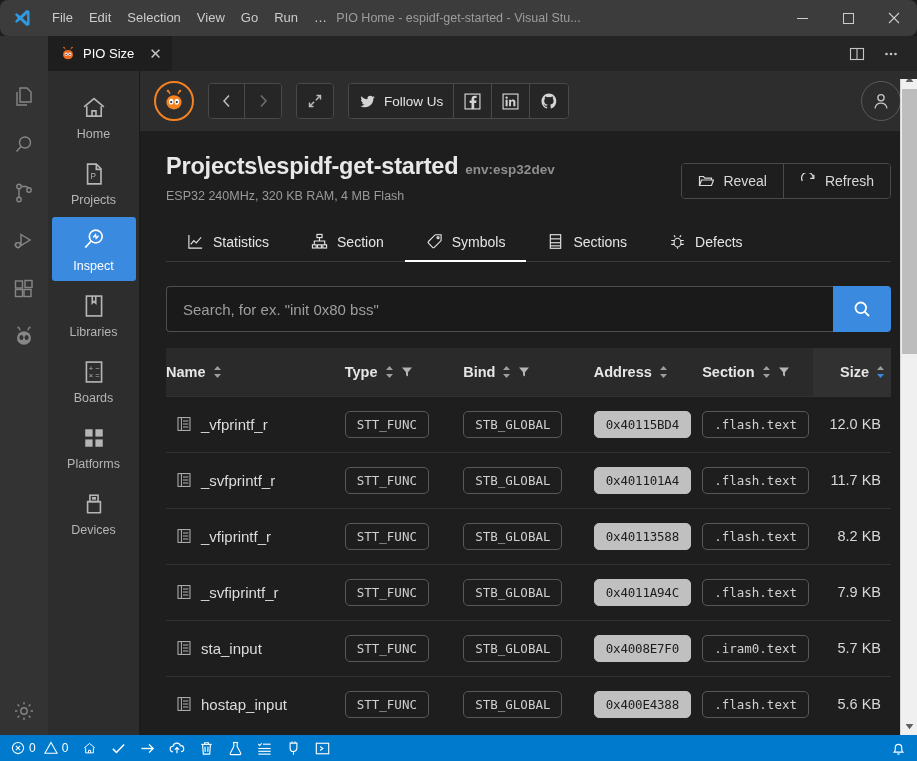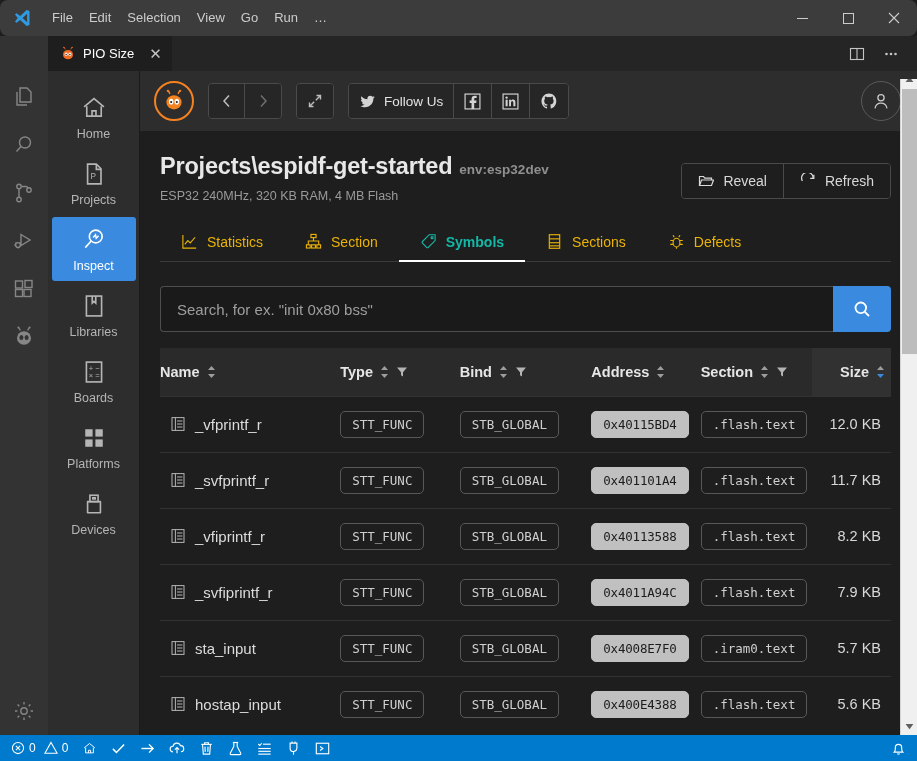--- a/index.html
+++ b/index.html
@@ -94,42 +94,42 @@
   }
   .social > *:last-child { border-right:none; }
   .social .follow-label { font-size:13.5px; color:#e2e2e2; }
   .avatar-btn {
     margin-left:auto; width:40px; height:40px; border-radius:50%;
     border:1px solid #5a5a5a; display:flex; align-items:center; justify-content:center;
     color:#c9c9c9;
   }
 
   
-  .content { padding:0 26px 0 20px; background:#1e1e1e; height:calc(100% - 60px); overflow:hidden; }
+  .content { padding:0 26px 0 26px; background:#1e1e1e; height:calc(100% - 60px); overflow:hidden; }
 
   .proj-head { display:flex; align-items:flex-start; padding-top:22px; }
   .proj-titles { flex:1 1 auto; min-width:0; }
   .proj-title { font-size:23.5px; font-weight:bold; color:#e8e8e8; letter-spacing:-0.2px; }
   .proj-env { font-size:13.5px; font-weight:bold; color:#8f8f8f; margin-left:7px; }
   .proj-sub { font-size:12.5px; color:#9a9a9a; margin-top:9px; }
   .head-btns { display:flex; border:1px solid #4a4a4a; border-radius:4px; overflow:hidden; margin-top:10px; }
   .head-btns > * {
     height:34px; display:flex; align-items:center; justify-content:center; gap:9px;
     color:#d8d8d8; background:#1e1e1e; padding:0 16px; border-right:1px solid #4a4a4a;
     font-size:14px;
   }
   .head-btns > *:last-child { border-right:none; }
 
   
   .subtabs { display:flex; gap:0; margin-top:20px; border-bottom:1px solid #3a3a3a; }
   .subtab {
     display:flex; align-items:center; gap:9px; padding:10px 21px 11px;
-    color:#eab308; font-size:14px; position:relative;
-  }
-  .subtab.active { color:#14b8a6; font-weight:bold; }
+    color:#e5e5e5; font-size:14px; position:relative;
+  }
+  .subtab.active { color:#e5e5e5; font-weight:normal; }
   .subtab.active:after {
     content:""; position:absolute; left:0; right:0; bottom:-1px; height:2px; background:#ffffff;
   }
 
   
   .searchrow { display:flex; margin-top:24px; }
   .search-input {
     flex:1 1 auto; height:46px; background:#1a1a1a; border:1px solid #4e4e4e;
     border-right:none; border-radius:4px 0 0 4px; color:#cfcfcf; font-size:15px;
     padding:0 16px; font-family:"Liberation Sans", sans-serif; outline:none;
@@ -204,20 +204,21 @@
     </div>
     <div class="menubar">
       <div class="menu-item">File</div>
       <div class="menu-item">Edit</div>
       <div class="menu-item">Selection</div>
       <div class="menu-item">View</div>
       <div class="menu-item">Go</div>
       <div class="menu-item">Run</div>
       <div class="menu-item">…</div>
     </div>
+    <div class="title-center">PIO Home - espidf-get-started - Visual Stu...</div>
     <div class="win-controls">
       <div class="win-btn">
         <svg width="11" height="11" viewBox="0 0 11 11">
             <rect x="0" y="5" width="11" height="1" fill="#cccccc"></rect>
           </svg>
       </div>
       <div class="win-btn">
         <svg width="11" height="11" viewBox="0 0 11 11">
             <rect x="0.5" y="0.5" width="10" height="10" fill="none" stroke="#cccccc"></rect>
           </svg>

